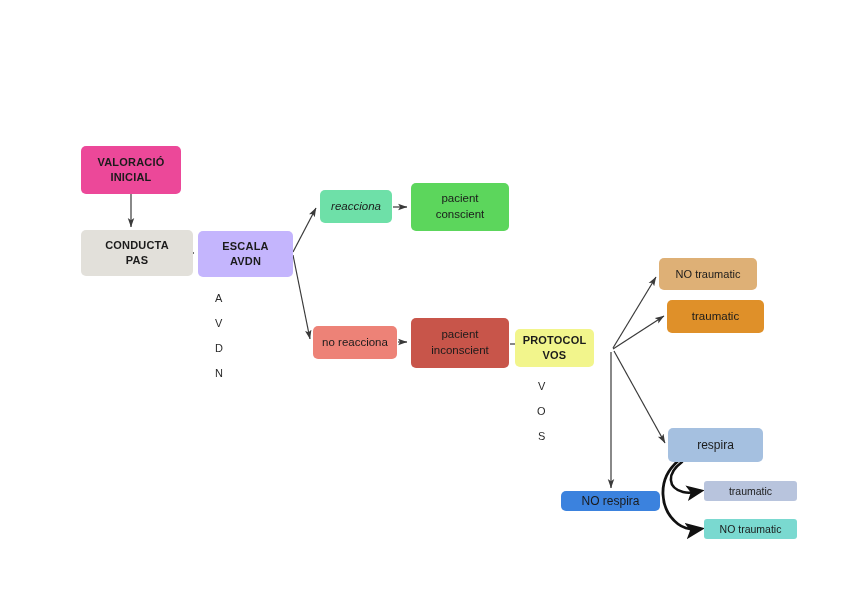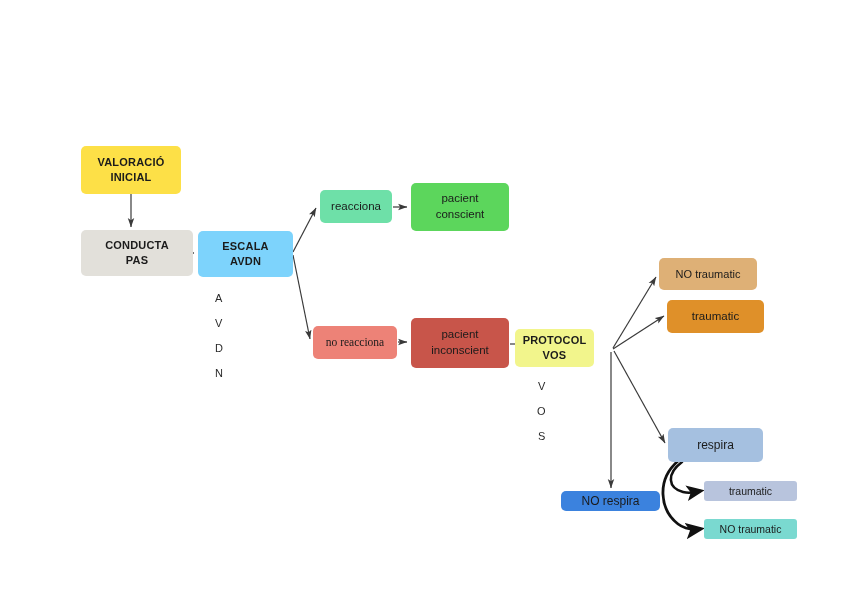--- a/index.html
+++ b/index.html
@@ -82,35 +82,35 @@
 
     <path d="M614,351 L665,443" stroke="#3a3a3a" stroke-width="1.2" fill="none" marker-end="url(#arrow)"></path>
 
     <path d="M611,352 L611,488" stroke="#3a3a3a" stroke-width="1.2" fill="none" marker-end="url(#arrow)"></path>
 
     <path d="M682,462 C666,474 668,488 683,492 C691,494 694,492 700,491" stroke="#111111" stroke-width="2.6" fill="none" stroke-linecap="round" marker-end="url(#arrowfat)"></path>
 
     <path d="M678,461 C656,480 660,510 678,524 C686,530 693,530 700,529" stroke="#111111" stroke-width="2.8" fill="none" stroke-linecap="round" marker-end="url(#arrowfat)"></path>
   </svg>
 
-  <div class="node bold" style="left:81px; top:146px; width:100px; height:48px; background:#fde047; font-size:11px;">VALORACIÓ
+  <div class="node bold" style="left:81px; top:146px; width:100px; height:48px; background:#ec4899; font-size:11px;">VALORACIÓ
 INICIAL</div>
 
   <div class="node bold" style="left:81px; top:230px; width:112px; height:46px; background:#e2e0da; font-size:11px;">CONDUCTA
 PAS</div>
 
-  <div class="node bold" style="left:198px; top:231px; width:95px; height:46px; background:#7dd3fc; font-size:11px;">ESCALA
+  <div class="node bold" style="left:198px; top:231px; width:95px; height:46px; background:#c4b5fd; font-size:11px;">ESCALA
 AVDN</div>
 
-  <div class="node" style="left:320px; top:190px; width:72px; height:33px; background:#6ee0a8; font-size:11.5px;">reacciona</div>
+  <div class="node" style="left:320px; top:190px; width:72px; height:33px; background:#6ee0a8; font-size:11.5px;font-style:italic;">reacciona</div>
 
   <div class="node" style="left:411px; top:183px; width:98px; height:48px; background:#5cd65c; font-size:11.5px;">pacient
 conscient</div>
 
-  <div class="node" style="left:313px; top:326px; width:84px; height:33px; background:#ed8277; font-size:11.5px;font-family:Liberation Serif, serif;">no reacciona</div>
+  <div class="node" style="left:313px; top:326px; width:84px; height:33px; background:#ed8277; font-size:11.5px;">no reacciona</div>
 
   <div class="node" style="left:411px; top:318px; width:98px; height:50px; background:#c8554a; font-size:11.5px;">pacient
 inconscient</div>
 
   <div class="node bold" style="left:515px; top:329px; width:79px; height:38px; background:#f2f58c; font-size:11px;">PROTOCOL
 VOS</div>
 
   <div class="node" style="left:659px; top:258px; width:98px; height:32px; background:#deb076; font-size:11px;">NO traumatic</div>
 
   <div class="node" style="left:667px; top:300px; width:97px; height:33px; background:#df9029; font-size:11.5px;">traumatic</div>

